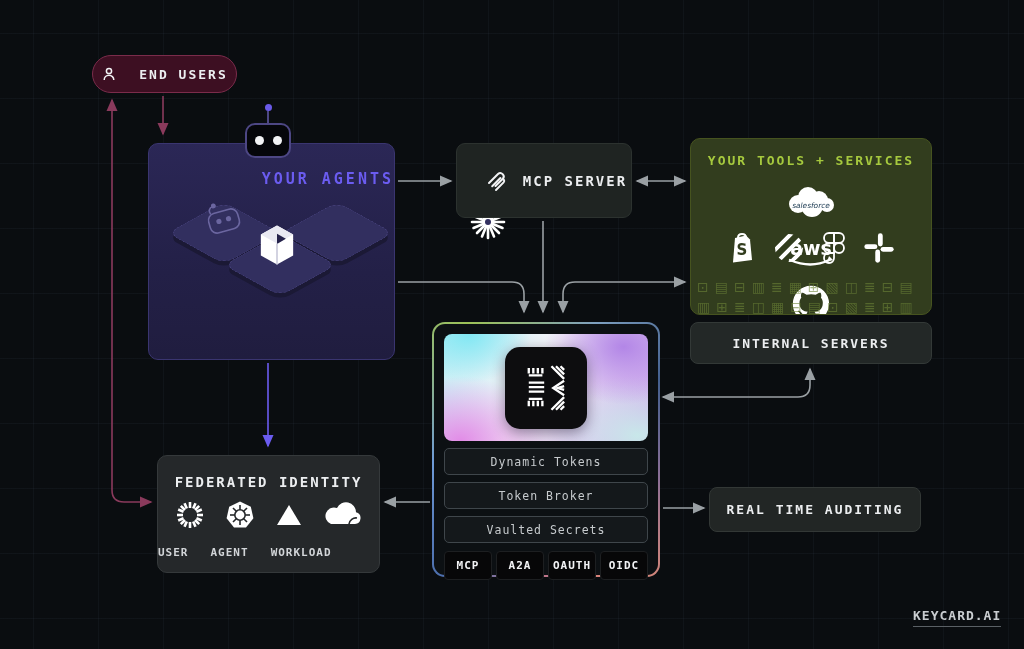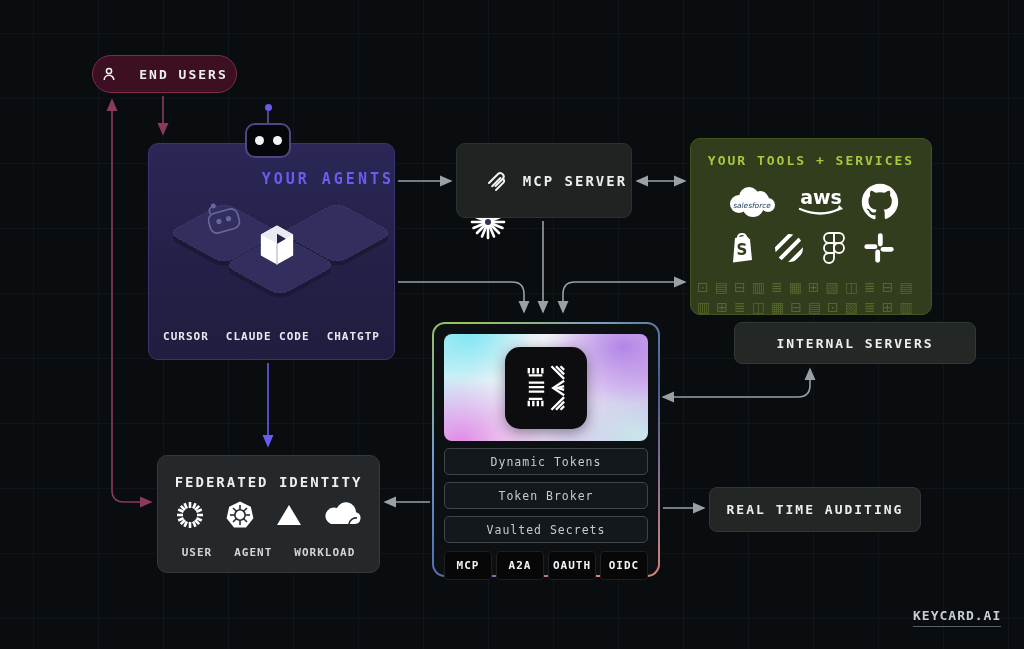--- a/index.html
+++ b/index.html
@@ -50,30 +50,30 @@
   .mcp{left:456px;top:143px;width:176px;height:75px;background:#1f2422;border:1px solid #2c322f;
     border-radius:9px;display:flex;align-items:center;justify-content:center;gap:12px;padding-left:24px;}
   .mcp .lbl{font-size:14px;}
 
   
   .tools{left:690px;top:138px;width:242px;height:177px;background:#323d1e;
     border:1px solid #46531f;overflow:hidden;}
   .tools .title{position:absolute;left:0;top:14px;width:100%;text-align:center;
     font-size:13px;font-weight:bold;letter-spacing:2px;color:#a6c93e;}
   .tools .row1{position:absolute;left:0;top:44px;width:100%;display:flex;align-items:center;
-    justify-content:center;gap:14px;}
+    justify-content:center;gap:14px;flex-direction:column;}
   .tools .row2{position:absolute;left:0;top:92px;width:100%;display:flex;align-items:center;
     justify-content:center;gap:16px;}
   .tools .faint{position:absolute;left:6px;width:260px;color:#6d8438;opacity:.6;
     font-size:14px;letter-spacing:6px;white-space:nowrap;font-family:"DejaVu Sans",sans-serif;}
   .tools .f1{top:140px;}.tools .f2{top:160px;}
 
   
   .internal{left:690px;top:322px;width:242px;height:42px;background:#232827;border:1px solid #333937;
-    border-radius:8px;display:flex;align-items:center;justify-content:center;margin-left:44px;}
+    border-radius:8px;display:flex;align-items:center;justify-content:center;}
   .internal .lbl{font-size:13px;}
   .audit{left:709px;top:487px;width:212px;height:45px;background:#222625;border:1px solid #333836;
     border-radius:8px;display:flex;align-items:center;justify-content:center;}
   .audit .lbl{font-size:13px;}
 
   
   .kc-border{position:absolute;left:432px;top:322px;width:228px;height:255px;border-radius:13px;
     padding:2px;box-sizing:border-box;z-index:2;
     background:conic-gradient(from 220deg at 50% 50%,
       #4d6fae,#6f9bd8 12%,#9dc257 30%,#7ea0c0 45%,#44608f 55%,#8c6f96 68%,#e08a74 80%,#c77687 88%,#4d6fae 100%);}
@@ -97,21 +97,21 @@
     display:flex;align-items:center;justify-content:center;
     font-size:11px;font-weight:bold;color:#f2f3f5;letter-spacing:1px;}
 
   
   .fi{left:157px;top:455px;width:223px;height:118px;background:#25282a;border:1px solid #35393b;}
   .fi .title{position:absolute;left:0;top:18px;width:100%;text-align:center;
     font-size:14px;font-weight:bold;letter-spacing:2px;color:#eceef0;}
   .fi .icons{position:absolute;left:0;top:44px;width:100%;display:flex;align-items:center;
     justify-content:center;gap:20px;}
   .fi .labels{position:absolute;left:0;bottom:13px;width:100%;display:flex;
-    justify-content:center;gap:22px;}
+    justify-content:flex-start;gap:22px;}
   .fi .labels span{font-size:11px;font-weight:bold;letter-spacing:1px;color:#d2d5d8;}
 
   .brand{position:absolute;left:913px;top:608px;font-size:13px;font-weight:bold;
     letter-spacing:1px;color:#c9cdd0;border-bottom:1px solid #5a6065;padding-bottom:3px;z-index:2;}
 </style>
 </head>
 <body>
 
 <div class="canvas">
 
@@ -201,25 +201,20 @@
       <circle cx="22" cy="22" r="3" fill="#322f5f"></circle>
     </svg>
 
     <svg class="tile-icon" style="left:108px;top:80px;" width="40" height="42" viewBox="0 0 24 26">
       <path d="M12 1 L22 6.5 V19.5 L12 25 L2 19.5 V6.5 Z" fill="#ffffff"></path>
       <path d="M12 1 L22 6.5 L12 12 L2 6.5 Z" fill="#e9e9f2"></path>
       <path d="M12 6 L17.5 9.2 L12 12.4 Z" fill="#24214a"></path>
       <path d="M12 12 V25" stroke="#c9c9da" stroke-width="1"></path>
     </svg>
 
-    <div class="apps">
-      <span>CURSOR</span>
-      <span>CLAUDE CODE</span>
-      <span>CHATGTP</span>
-    </div>
   </div>
 
   <div class="box mcp">
     <svg width="26" height="26" viewBox="0 0 26 26">
       <g fill="none" stroke="#f2f3f5" stroke-width="2" stroke-linecap="round">
         <path d="M4 15 L13 6 a3.4 3.4 0 0 1 4.8 4.8 L10.5 18"></path>
         <path d="M7.2 18.2 L15.4 10"></path>
         <path d="M11 22 L18.6 14.4 a2 2 0 0 0-1-3.4"></path>
       </g>
     </svg>

